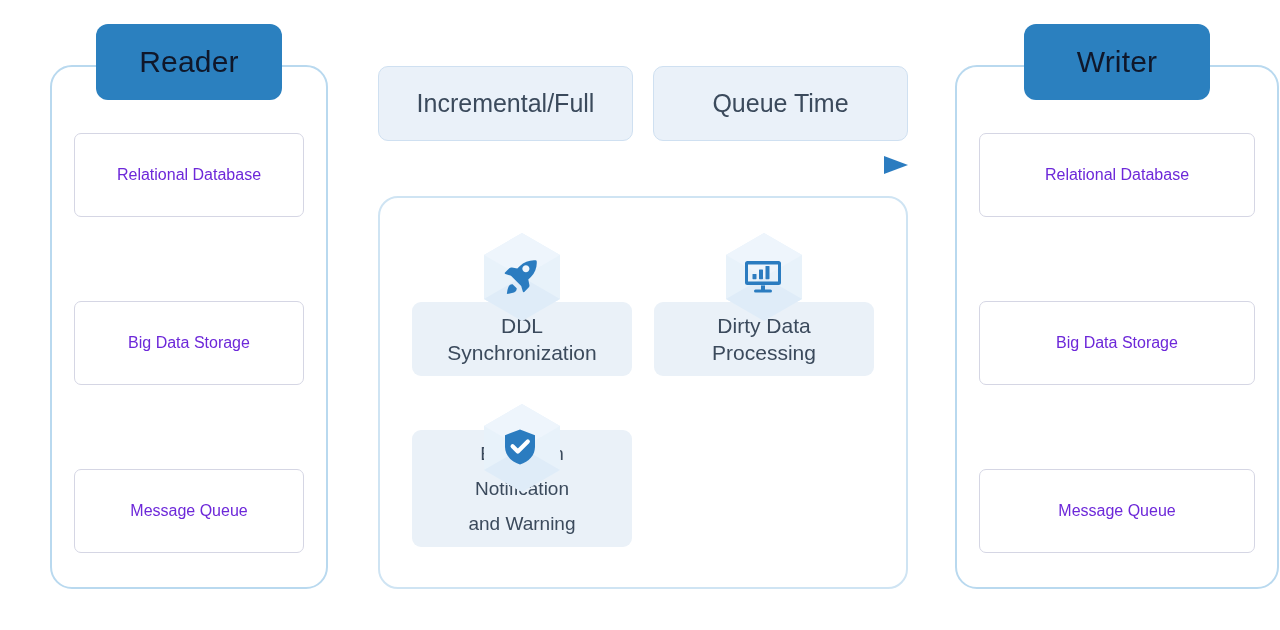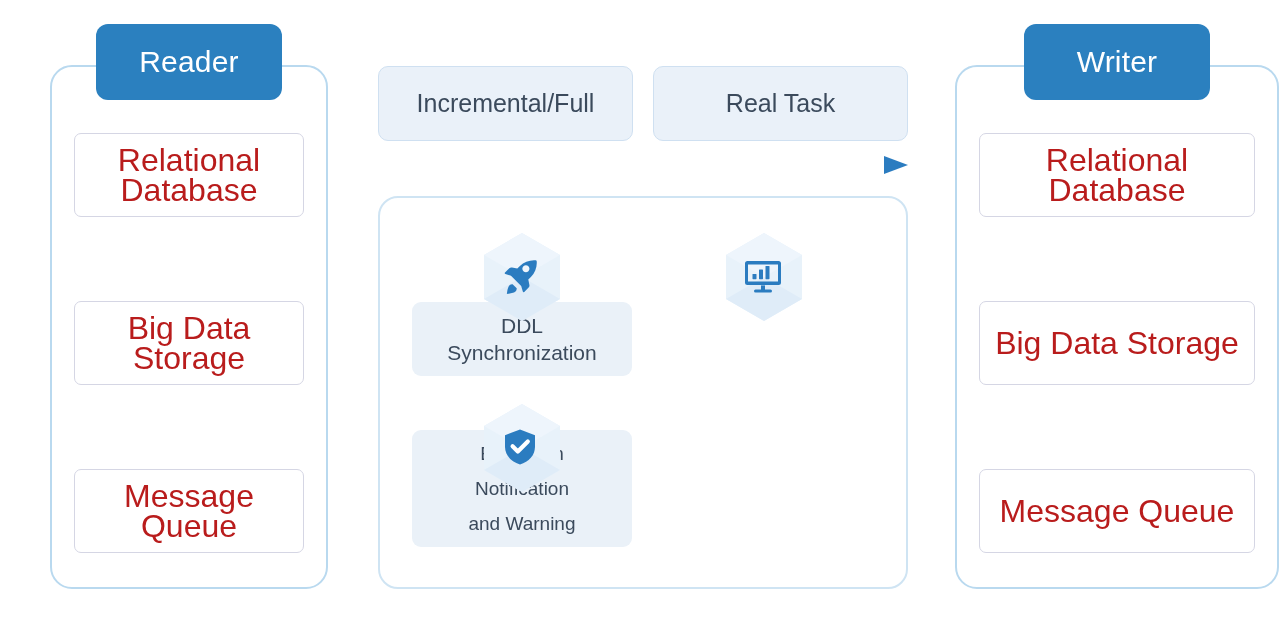--- a/index.html
+++ b/index.html
@@ -29,21 +29,21 @@
   
   .panel-badge {
     position: absolute;
     top: -43px;
     left: 50%;
     transform: translateX(-50%);
     width: 186px;
     height: 76px;
     background: #2b80bf;
     border-radius: 12px;
-    color: #ffffff;
+    color: #0f172a;
     font-size: 30px;
     display: flex;
     align-items: center;
     justify-content: center;
     letter-spacing: .2px;
     white-space: nowrap;
   }
 
   
   .panel-body {
@@ -57,22 +57,22 @@
     align-items: center;
     padding: 0 22px;
     box-sizing: border-box;
   }
   .store-card {
     width: 100%;
     height: 84px;
     border: 1px solid #d5d6e4;
     border-radius: 7px;
     background: #ffffff;
-    color: #b91c1c;
-    font-size: 32px;
+    color: #6d28d9;
+    font-size: 16px;
     line-height: 30px;
     text-align: center;
     display: flex;
     align-items: center;
     justify-content: center;
     box-sizing: border-box;
   }
 
   
   .mode-tabs {
@@ -184,21 +184,21 @@
 Database</div>
     <div class="store-card">Big Data
 Storage</div>
     <div class="store-card">Message
 Queue</div>
   </div>
 </div>
 
 <div class="mode-tabs">
   <div class="mode-tab">Incremental/Full</div>
-  <div class="mode-tab">Real Task</div>
+  <div class="mode-tab">Queue Time</div>
 </div>
 
 <div class="flow-arrow">
   <svg width="532" height="26" viewBox="0 0 532 26" xmlns="http://www.w3.org/2000/svg">
     <defs>
       <linearGradient id="arrowFade" x1="0" y1="0" x2="1" y2="0">
         <stop offset="0%" stop-color="#2b7cc0" stop-opacity="0.04"></stop>
         <stop offset="35%" stop-color="#2b7cc0" stop-opacity="0.28"></stop>
         <stop offset="70%" stop-color="#2b7cc0" stop-opacity="0.62"></stop>
         <stop offset="100%" stop-color="#2b7cc0" stop-opacity="1"></stop>
@@ -241,20 +241,22 @@
           <svg width="38" height="38" viewBox="0 0 38 38" xmlns="http://www.w3.org/2000/svg" fill="#2b7cc0">
             <path d="M3.5 4h31a2.5 2.5 0 0 1 2.5 2.5v19a2.5 2.5 0 0 1-2.5 2.5h-31A2.5 2.5 0 0 1 1 25.5v-19A2.5 2.5 0 0 1 3.5 4zm.5 3.6v16.8h30V7.6H4z"></path>
             <rect x="8.5" y="17" width="4" height="5.2" rx="0.6"></rect>
             <rect x="15" y="12.4" width="4" height="9.8" rx="0.6"></rect>
             <rect x="21.5" y="9" width="4" height="13.2" rx="0.6"></rect>
             <rect x="17" y="28.4" width="4" height="4.6"></rect>
             <rect x="10" y="32.6" width="18" height="3" rx="1.5"></rect>
           </svg>
         </span>
       </div>
+      <div class="feature-label">Dirty Data
+Processing</div>
     </div>
 
     <div class="feature">
       <div class="hex-badge">
         <svg width="84" height="92" viewBox="0 0 84 92" xmlns="http://www.w3.org/2000/svg">
           <polygon points="42,2 80,24 80,68 42,90 4,68 4,24" fill="#e8f2fa"></polygon>
           <polygon points="42,2 80,24 42,46 4,24" fill="#eef5fc"></polygon>
           <polygon points="42,46 80,68 42,90 4,68" fill="#dfecf8"></polygon>
         </svg>
         <span class="hex-glyph">

